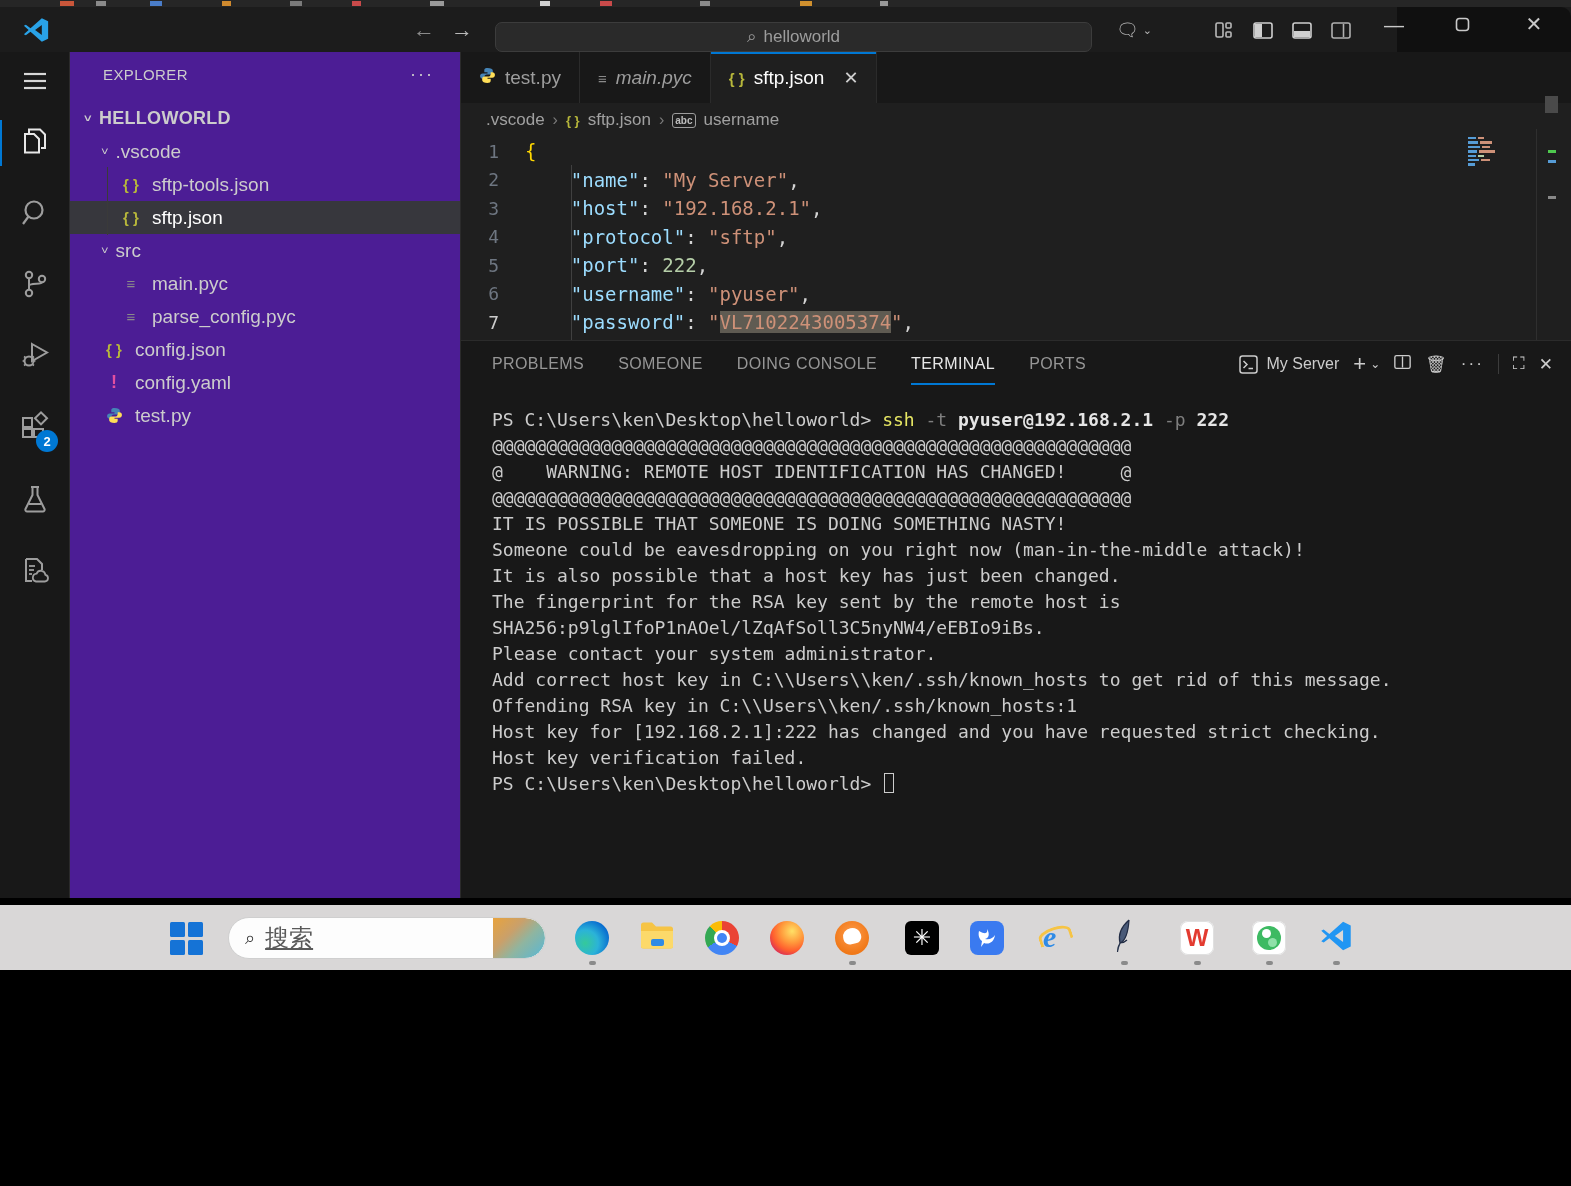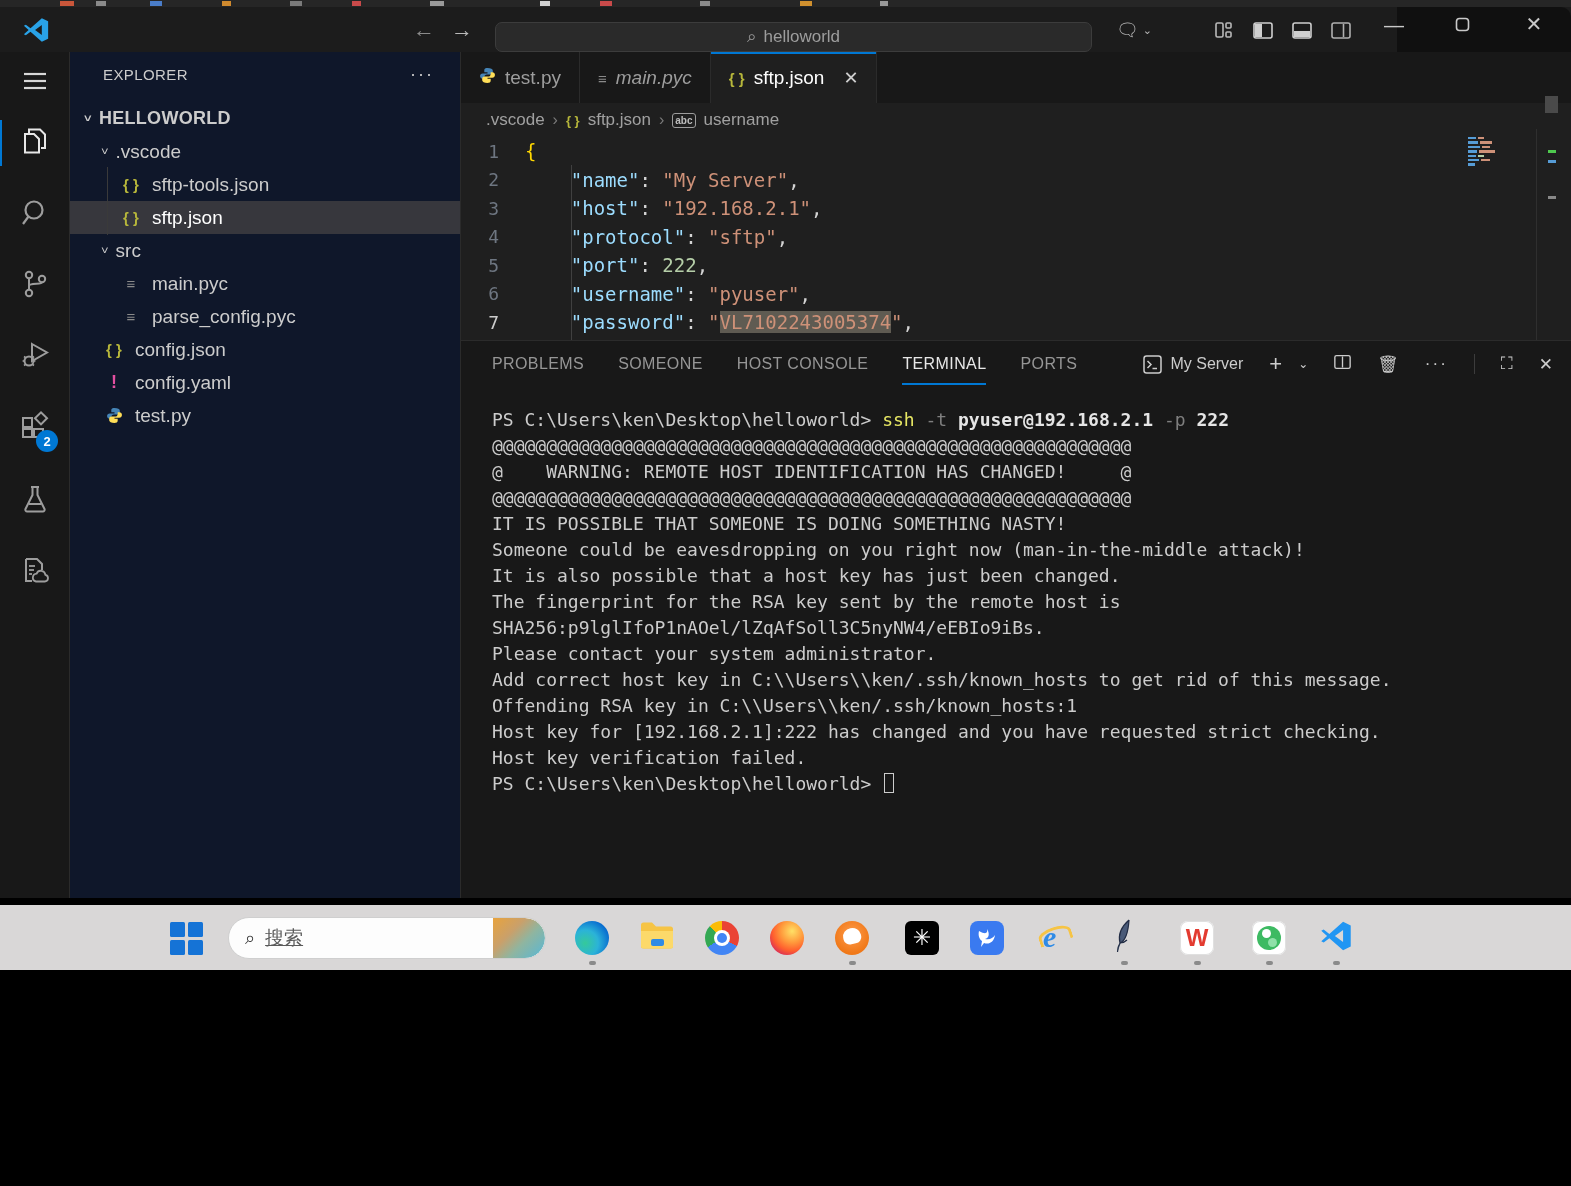--- a/index.html
+++ b/index.html
@@ -23,21 +23,21 @@
     border-top-right-radius:10px; }
 
   
   #activitybar { left:0; top:52px; width:70px; height:846px; background:#181818; border-right:1px solid #2b2b2b; }
   .act-item { position:absolute; left:0; width:70px; height:62px; display:flex; align-items:center; justify-content:center; }
   .act-ind { position:absolute; left:0; top:8px; width:2px; height:46px; background:#0078d4; }
   .badge { position:absolute; right:12px; bottom:6px; width:22px; height:22px; border-radius:50%;
     background:#0078d4; color:#fff; font-size:13px; font-weight:bold; display:flex; align-items:center; justify-content:center; }
 
   
-  #sidebar { left:70px; top:52px; width:391px; height:846px; background:#0f172a; border-right:1px solid #2b2b2b; }
+  #sidebar { left:70px; top:52px; width:391px; height:846px; background:#4c1d95; border-right:1px solid #2b2b2b; }
   #sidebar-header { position:absolute; left:0; top:0; width:100%; height:45px; display:flex; align-items:center; }
   #sidebar-title { margin-left:33px; color:#cccccc; font-size:15px; letter-spacing:.4px; }
   #sidebar-more { position:absolute; right:26px; top:12px; color:#cccccc; font-size:18px; letter-spacing:2px; }
   #file-tree { position:absolute; left:0; top:50px; width:100%; }
   .tree-row { position:relative; height:33px; display:flex; align-items:center; color:#cccccc; font-size:19px; cursor:pointer; }
   .tree-row.selected { background:#37373d; color:#ffffff; }
   .tree-row.root { font-weight:bold; font-size:18px; letter-spacing:.3px; }
   .chev { color:#cccccc; font-size:13px; margin-right:7px; transform:scaleY(.8); }
   .ficon { width:24px; display:inline-flex; justify-content:center; margin-right:8px; flex:none; font-weight:bold; }
   .fi-json { color:#b7b73b; font-size:15px; font-weight:bold; }
@@ -79,39 +79,39 @@
   #ovr-thumb { left:1545px; top:96px; width:13px; height:17px; background:#4a4a4a; }
   .ovr-mark { position:absolute; left:1548px; width:8px; height:3px; }
 
   
   #panel { left:461px; top:340px; width:1110px; height:558px; background:#181818; border-top:1px solid #2b2b2b; }
   #panel-tabs { position:absolute; left:31px; top:0; height:46px; display:flex; gap:34px; align-items:center; }
   .ptab { color:#969696; font-size:16px; letter-spacing:.4px; position:relative; cursor:pointer;
           font-family:"Liberation Sans", sans-serif; font-stretch:condensed; }
   .ptab.active { color:#e7e7e7; }
   .ptab.active::after { content:""; position:absolute; left:0; bottom:-12px; width:100%; height:2px; background:#0078d4; }
-  #panel-actions { position:absolute; right:18px; top:0; height:46px; display:flex; align-items:center; gap:26px; color:#cccccc; }
+  #panel-actions { position:absolute; right:18px; top:0; height:46px; display:flex; align-items:center; gap:14px; color:#cccccc; }
   #term-profile { display:flex; align-items:center; gap:8px; font-size:16px; color:#cccccc; }
   .pa-icon { font-size:17px; color:#cccccc; }
   #terminal { position:absolute; left:31px; top:66px; width:1060px;
     font-family:"DejaVu Sans Mono","Liberation Mono",monospace; font-size:18px; line-height:26px; color:#cccccc; white-space:pre; }
   .t-cmd { color:#e7e764; }
   .t-flag { color:#7f7f7f; }
   .t-bold { color:#e5e5e5; font-weight:bold; }
   .t-cursor { display:inline-block; width:10px; height:20px; border:1px solid #cccccc; vertical-align:-3px; margin-left:2px; }
 
   
   #taskbar { left:0; top:905px; width:1571px; height:65px; background:#d9d7d7; }
   #start-btn { left:168px; top:920px; width:36px; height:36px; display:flex; flex-wrap:wrap; gap:3px;
     align-content:center; justify-content:center; cursor:pointer; }
   #start-btn i { width:15px; height:15px; background:#1573d6; border-radius:1.5px; }
   #tb-search { left:228px; top:917px; width:318px; height:42px; background:#fdfdfd; border:1px solid #cfcfcf;
     border-radius:21px; display:flex; align-items:center; overflow:hidden; }
   #tb-search .mag { margin:0 10px 0 16px; font-size:18px; color:#333; }
-  #tb-search .txt { color:#5a5a5a; font-size:19px; flex:1;text-decoration:underline; }
+  #tb-search .txt { color:#5a5a5a; font-size:24px; flex:1;text-decoration:underline; }
   #weather-thumb { width:52px; height:40px; border-top-right-radius:20px; border-bottom-right-radius:20px;
     background:linear-gradient(135deg,#e8a33d 0%,#caa06a 35%,#8fb5a0 60%,#57b7d8 100%); position:relative; }
   .tb-app { position:absolute; top:919px; width:38px; height:38px; display:flex; align-items:center; justify-content:center; cursor:pointer; }
   .run-dot { position:absolute; top:961px; width:7px; height:4px; border-radius:2px; background:#8a8a8a; }
 
   #below-taskbar { left:0; top:970px; width:1571px; height:216px; background:#000; }
 
   
   .app-circle { width:34px; height:34px; border-radius:50%; }
   .app-square { width:34px; height:34px; border-radius:8px; display:flex; align-items:center; justify-content:center; }
@@ -435,21 +435,21 @@
   <div id="ovr" class="abs"></div>
   <div id="ovr-thumb" class="abs"></div>
   <div class="ovr-mark" style="top:150px;background:#4ec94e"></div>
   <div class="ovr-mark" style="top:160px;background:#569cd6"></div>
   <div class="ovr-mark" style="top:196px;background:#888"></div>
 
   <div id="panel" class="abs">
     <div id="panel-tabs">
         <div class="ptab">PROBLEMS</div>
         <div class="ptab">SOMEONE</div>
-        <div class="ptab">HOST CONSOLE</div>
+        <div class="ptab">DOING CONSOLE</div>
         <div class="ptab active">TERMINAL</div>
         <div class="ptab">PORTS</div>
       </div>
     <div id="panel-actions">
       <span id="term-profile">
         <svg width="19" height="19" viewBox="0 0 19 19">
             <rect x="1" y="1" width="17" height="17" rx="2.5" fill="none" stroke="#cccccc" stroke-width="1.5"></rect>
             <path d="M4.5 6 L8 9.5 L4.5 13" fill="none" stroke="#cccccc" stroke-width="1.5"></path>
             <line x1="9.5" y1="13.5" x2="14" y2="13.5" stroke="#cccccc" stroke-width="1.5"></line>
           </svg>

